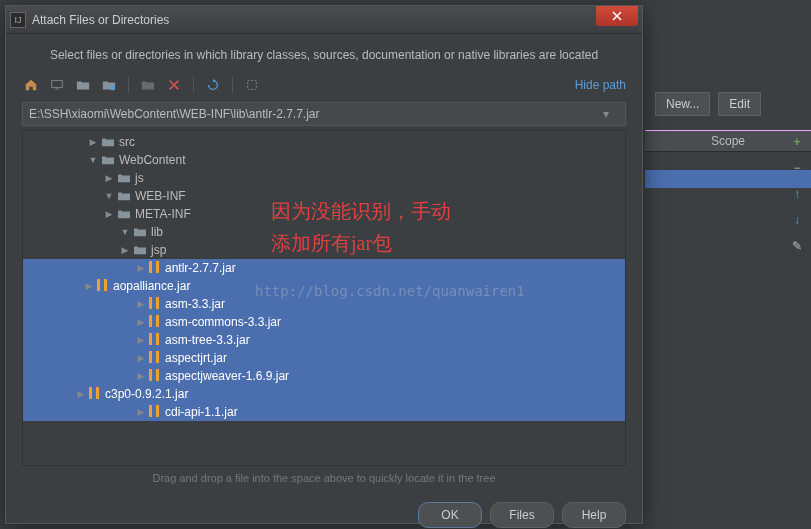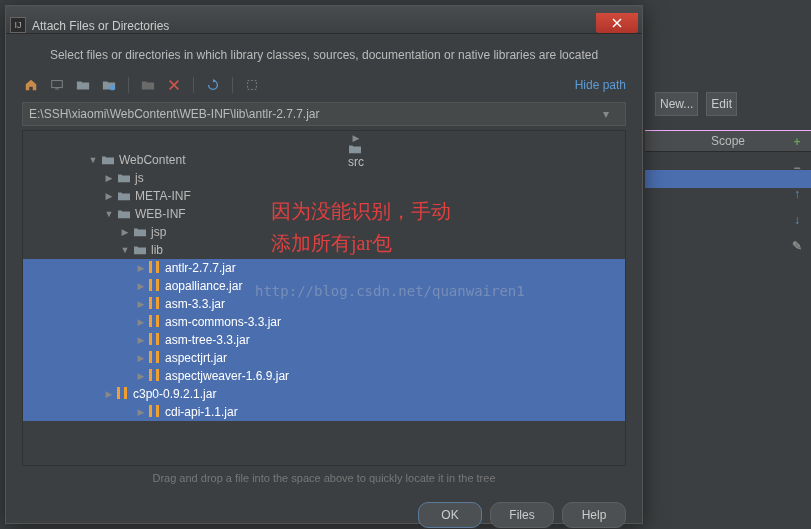--- a/index.html
+++ b/index.html
@@ -1,20 +1,20 @@
 <!DOCTYPE html>
 <html><head>
   <meta charset="utf-8">
   <style>
     * { margin: 0; padding: 0; box-sizing: border-box; }
     body { font-family: "Segoe UI", Arial, sans-serif; font-size: 12px; background: #3c3f41; color: #bbb; width: 811px; height: 529px; overflow: hidden; position: relative; }
     
     .dialog { position: absolute; left: 5px; top: 5px; width: 638px; height: 519px; background: #3c3f41; border: 1px solid #555; box-shadow: 0 4px 20px rgba(0,0,0,0.5); }
     
-    .titlebar { height: 28px; background: linear-gradient(#4a4d4f, #3c3f41); border-bottom: 1px solid #2b2b2b; display: flex; align-items: flex-end; padding: 0 4px; }
+    .titlebar { height: 28px; background: linear-gradient(#4a4d4f, #3c3f41); border-bottom: 1px solid #2b2b2b; display: flex; align-items: center; padding: 0 4px; }
     .title-icon { width: 16px; height: 16px; background: #2b2b2b; border: 1px solid #666; margin-right: 6px; display: flex; align-items: center; justify-content: center; font-size: 9px; color: #aaa; }
     .title-text { flex: 1; color: #ccc; font-size: 12px; }
     .close-btn { width: 42px; height: 20px; background: linear-gradient(#d04a3a, #b0342a); border-radius: 0 0 3px 3px; display: flex; align-items: center; justify-content: center; color: #fff; cursor: pointer; margin-top: -8px; }
     
     .instruction { padding: 14px 16px 10px; color: #bbb; font-size: 12px; text-align: center; }
     
     .toolbar { display: flex; align-items: center; padding: 4px 16px 8px; gap: 8px; }
     .tb-icon { width: 18px; height: 18px; display: flex; align-items: center; justify-content: center; cursor: pointer; color: #888; }
     .tb-icon svg { width: 14px; height: 14px; }
     .tb-sep { width: 1px; height: 16px; background: #555; margin: 0 2px; }
@@ -42,21 +42,21 @@
     
     .button-row { display: flex; justify-content: flex-end; gap: 8px; padding: 8px 16px 14px; }
     .btn { min-width: 64px; height: 26px; background: #4c5052; border: 1px solid #5e6060; color: #ccc; font-size: 12px; cursor: pointer; border-radius: 10px; }
     .btn.primary { border: 1px solid #5b7a9c; }
     
     .overlay-text { position: absolute; color: #e04040; font-size: 20px; font-family: SimSun, serif; pointer-events: none; line-height: 1.6; }
     .watermark { position: absolute; color: rgba(200,200,200,0.35); font-size: 14px; font-family: monospace; pointer-events: none; }
     
     .back-panel { position: absolute; left: 645px; top: 0; width: 166px; height: 529px; background: #3c3f41; }
     .back-btns { display: flex; gap: 8px; padding: 92px 10px 0; }
-    .back-btn { height: 24px; padding: 0 4px; background: #4c5052; border: 1px solid #5e6060; color: #ccc; font-size: 12px; cursor: pointer; border-radius: 0; }
+    .back-btn { height: 24px; padding: 0 10px; background: #4c5052; border: 1px solid #5e6060; color: #ccc; font-size: 12px; cursor: pointer; border-radius: 0; }
     .scope-header { margin-top: 14px; height: 22px; background: #4a4d4f; border-top: 1px solid #f0abfc; border-bottom: 1px solid #2b2b2b; display: flex; align-items: center; justify-content: center; color: #bbb; }
     .side-icons { position: absolute; right: 6px; top: 134px; display: flex; flex-direction: column; gap: 10px; }
     .side-icon { width: 16px; height: 16px; display: flex; align-items: center; justify-content: center; font-weight: bold; }
     .blue-strip { height: 18px; background: #4b6eaf; margin-top: 18px; }
     
     ::-webkit-scrollbar { width: 10px; }
     ::-webkit-scrollbar-track { background: #3c3f41; }
     ::-webkit-scrollbar-thumb { background: #5e5e5e; border-radius: 2px; }
   </style>
 </head>
@@ -141,21 +141,21 @@
     <span class="hide-path">Hide path</span>
   </div>
 
   <div class="path-input">
     <input type="text" value="E:\SSH\xiaomi\WebContent\WEB-INF\lib\antlr-2.7.7.jar" style="">
     <span class="hist-icon">▾</span>
   </div>
 
   <div class="tree-container">
     <div class="tree" id="tree">
-        <div class="tree-row" style="padding-left: 64px; flex-direction: column;">
+        <div class="tree-row" style="padding-left: 64px;">
           <span class="arrow right"></span>
           <span class="folder-icon"><svg viewBox="0 0 16 14">
               <path d="M1 3 L5 3 L6 4 L15 4 L15 12 L1 12 Z" fill="#87939a"></path>
             </svg></span>
           <span class="node-label">src</span>
         </div>
         <div class="tree-row" style="padding-left: 64px;">
           <span class="arrow down"></span>
           <span class="folder-icon"><svg viewBox="0 0 16 14">
               <path d="M1 3 L5 3 L6 4 L15 4 L15 12 L1 12 Z" fill="#87939a"></path>
@@ -163,53 +163,53 @@
           <span class="node-label">WebContent</span>
         </div>
         <div class="tree-row" style="padding-left: 80px;">
           <span class="arrow right"></span>
           <span class="folder-icon"><svg viewBox="0 0 16 14">
               <path d="M1 3 L5 3 L6 4 L15 4 L15 12 L1 12 Z" fill="#87939a"></path>
             </svg></span>
           <span class="node-label">js</span>
         </div>
         <div class="tree-row" style="padding-left: 80px;">
+          <span class="arrow down"></span>
+          <span class="folder-icon"><svg viewBox="0 0 16 14">
+              <path d="M1 3 L5 3 L6 4 L15 4 L15 12 L1 12 Z" fill="#87939a"></path>
+            </svg></span>
+          <span class="node-label">WEB-INF</span>
+        </div>
+        <div class="tree-row" style="padding-left: 80px;">
           <span class="arrow right"></span>
           <span class="folder-icon"><svg viewBox="0 0 16 14">
               <path d="M1 3 L5 3 L6 4 L15 4 L15 12 L1 12 Z" fill="#87939a"></path>
             </svg></span>
           <span class="node-label">META-INF</span>
-        </div>
-        <div class="tree-row" style="padding-left: 80px;">
-          <span class="arrow down"></span>
-          <span class="folder-icon"><svg viewBox="0 0 16 14">
-              <path d="M1 3 L5 3 L6 4 L15 4 L15 12 L1 12 Z" fill="#87939a"></path>
-            </svg></span>
-          <span class="node-label">WEB-INF</span>
-        </div>
-        <div class="tree-row" style="padding-left: 96px;">
-          <span class="arrow right"></span>
-          <span class="folder-icon"><svg viewBox="0 0 16 14">
-              <path d="M1 3 L5 3 L6 4 L15 4 L15 12 L1 12 Z" fill="#87939a"></path>
-            </svg></span>
-          <span class="node-label">jsp</span>
         </div>
         <div class="tree-row" style="padding-left: 96px;">
           <span class="arrow down"></span>
           <span class="folder-icon"><svg viewBox="0 0 16 14">
               <path d="M1 3 L5 3 L6 4 L15 4 L15 12 L1 12 Z" fill="#87939a"></path>
             </svg></span>
           <span class="node-label">lib</span>
         </div>
+        <div class="tree-row" style="padding-left: 96px;">
+          <span class="arrow right"></span>
+          <span class="folder-icon"><svg viewBox="0 0 16 14">
+              <path d="M1 3 L5 3 L6 4 L15 4 L15 12 L1 12 Z" fill="#87939a"></path>
+            </svg></span>
+          <span class="node-label">jsp</span>
+        </div>
         <div class="tree-row selected" style="padding-left: 112px;">
           <span class="arrow right"></span>
           <span class="jar-icon"></span>
           <span class="node-label">antlr-2.7.7.jar</span>
         </div>
-        <div class="tree-row selected" style="padding-left: 112px;">
+        <div class="tree-row selected" style="padding-left: 60px;">
           <span class="arrow right"></span>
           <span class="jar-icon"></span>
           <span class="node-label">aopalliance.jar</span>
         </div>
         <div class="tree-row selected" style="padding-left: 112px;">
           <span class="arrow right"></span>
           <span class="jar-icon"></span>
           <span class="node-label">asm-3.3.jar</span>
         </div>
         <div class="tree-row selected" style="padding-left: 112px;">
@@ -225,21 +225,21 @@
         <div class="tree-row selected" style="padding-left: 112px;">
           <span class="arrow right"></span>
           <span class="jar-icon"></span>
           <span class="node-label">aspectjrt.jar</span>
         </div>
         <div class="tree-row selected" style="padding-left: 112px;">
           <span class="arrow right"></span>
           <span class="jar-icon"></span>
           <span class="node-label">aspectjweaver-1.6.9.jar</span>
         </div>
-        <div class="tree-row selected" style="padding-left: 80px;">
+        <div class="tree-row selected" style="padding-left: 52px;">
           <span class="arrow right"></span>
           <span class="jar-icon"></span>
           <span class="node-label">c3p0-0.9.2.1.jar</span>
         </div>
         <div class="tree-row selected" style="padding-left: 112px;">
           <span class="arrow right"></span>
           <span class="jar-icon"></span>
           <span class="node-label">cdi-api-1.1.jar</span>
         </div>
       </div>

